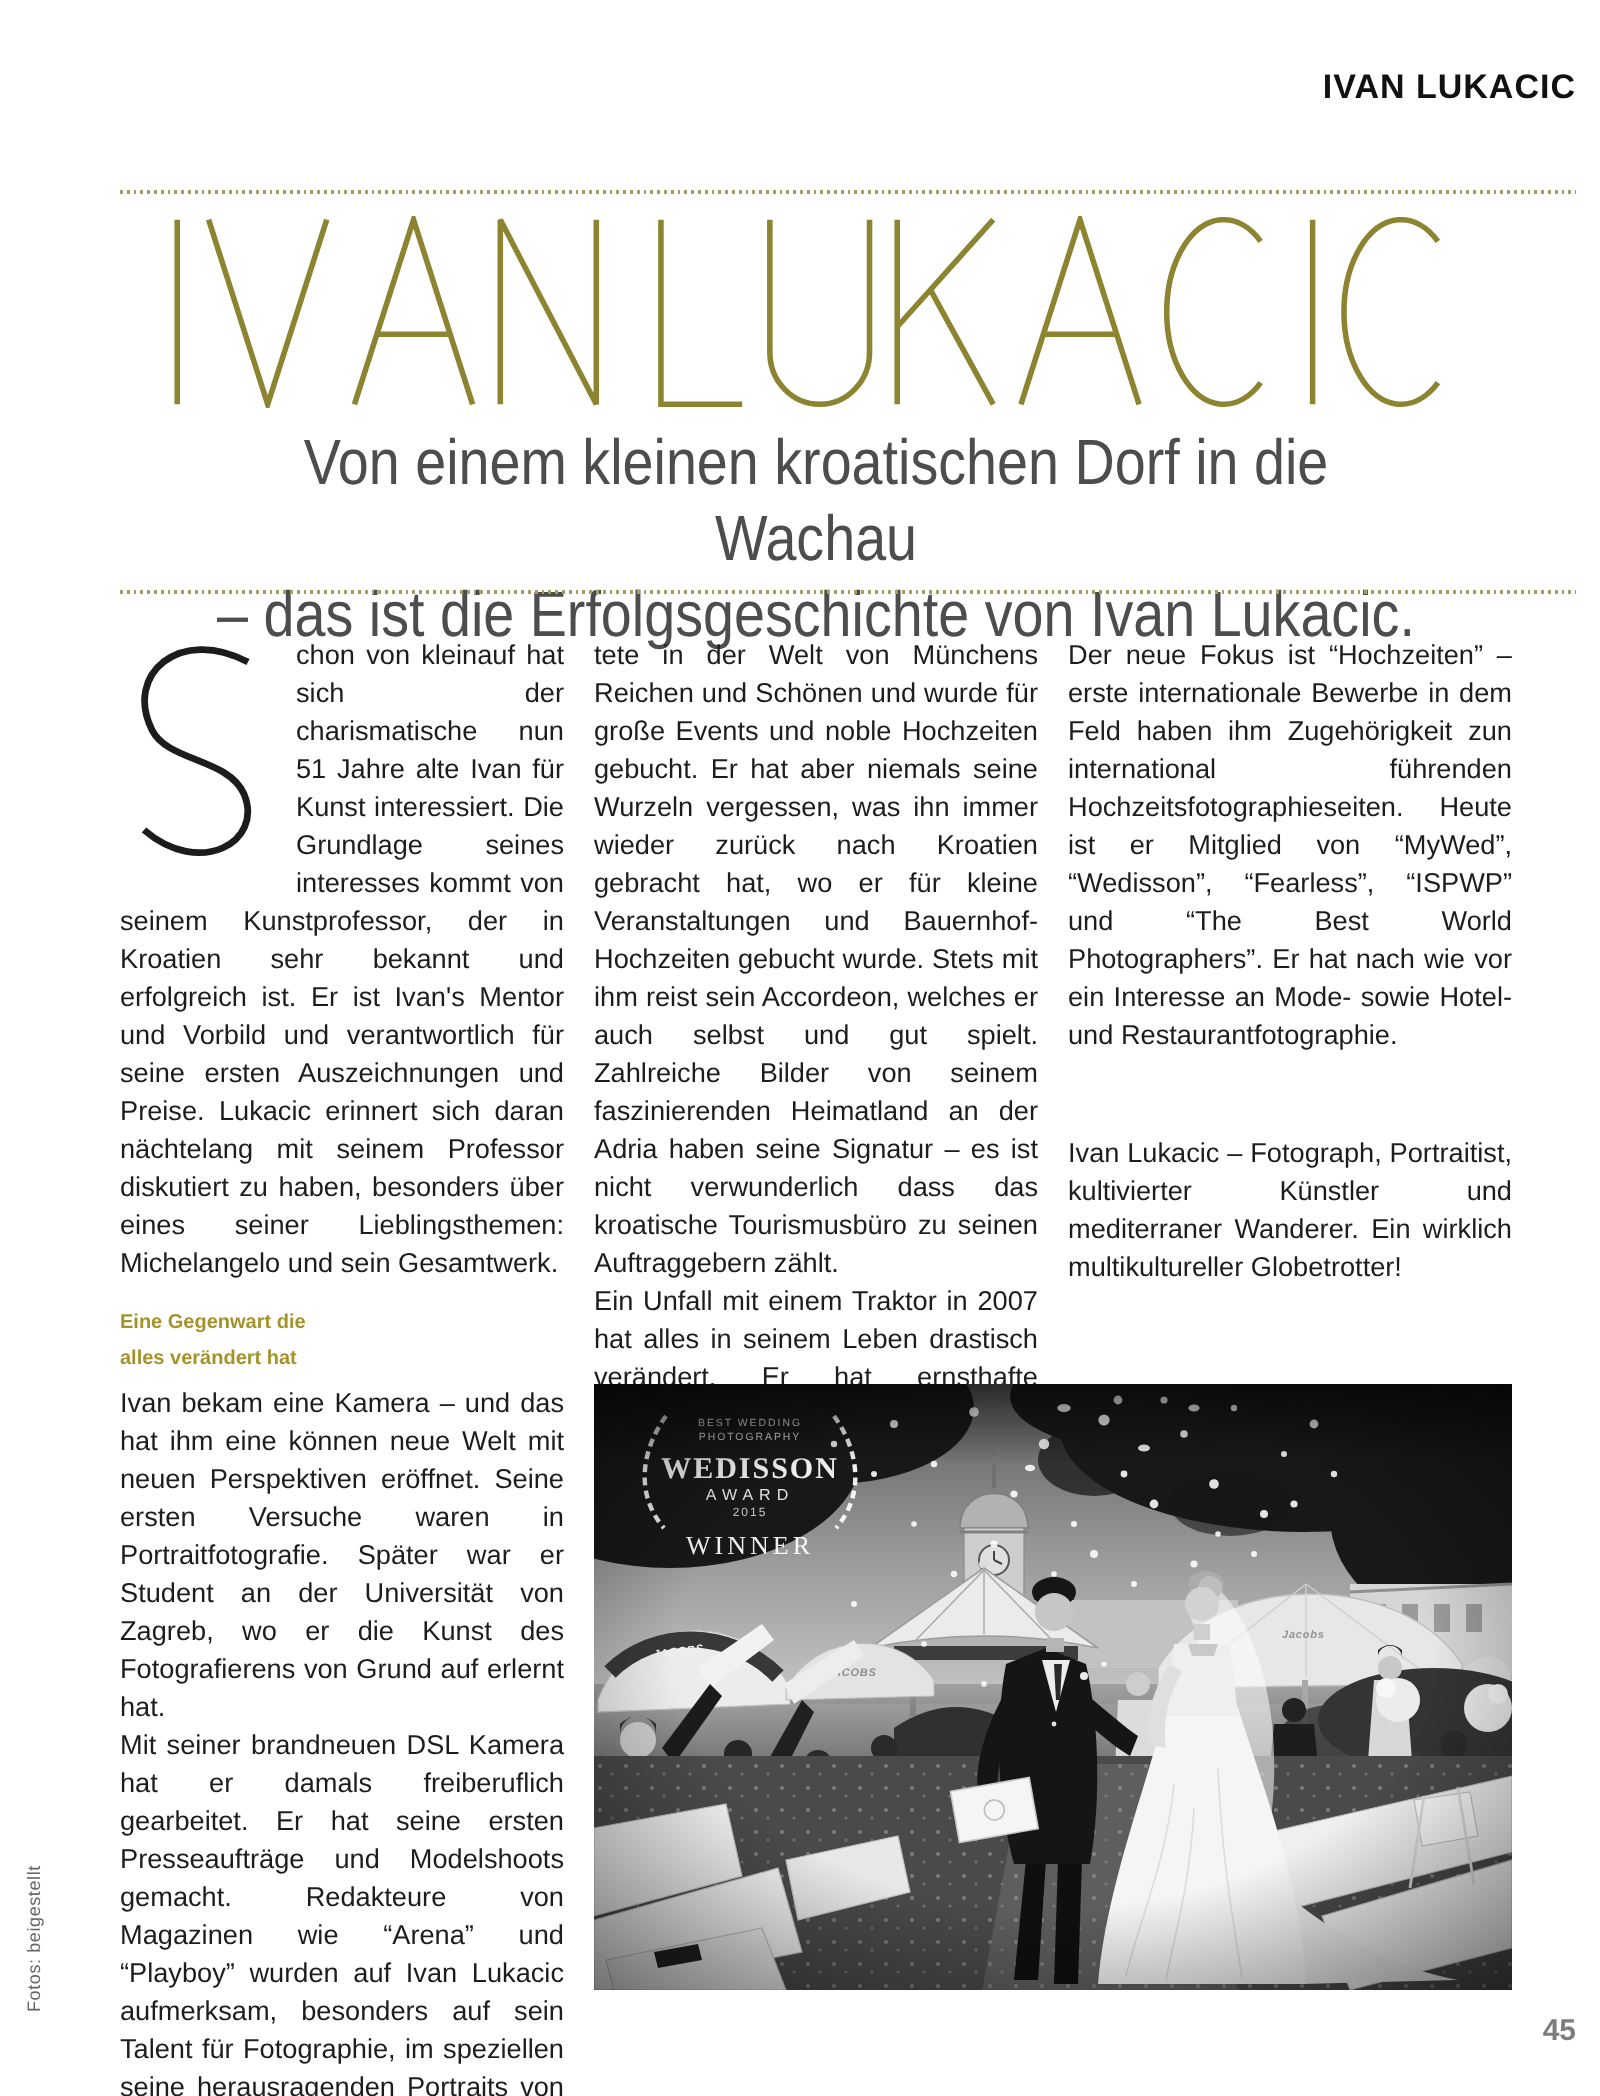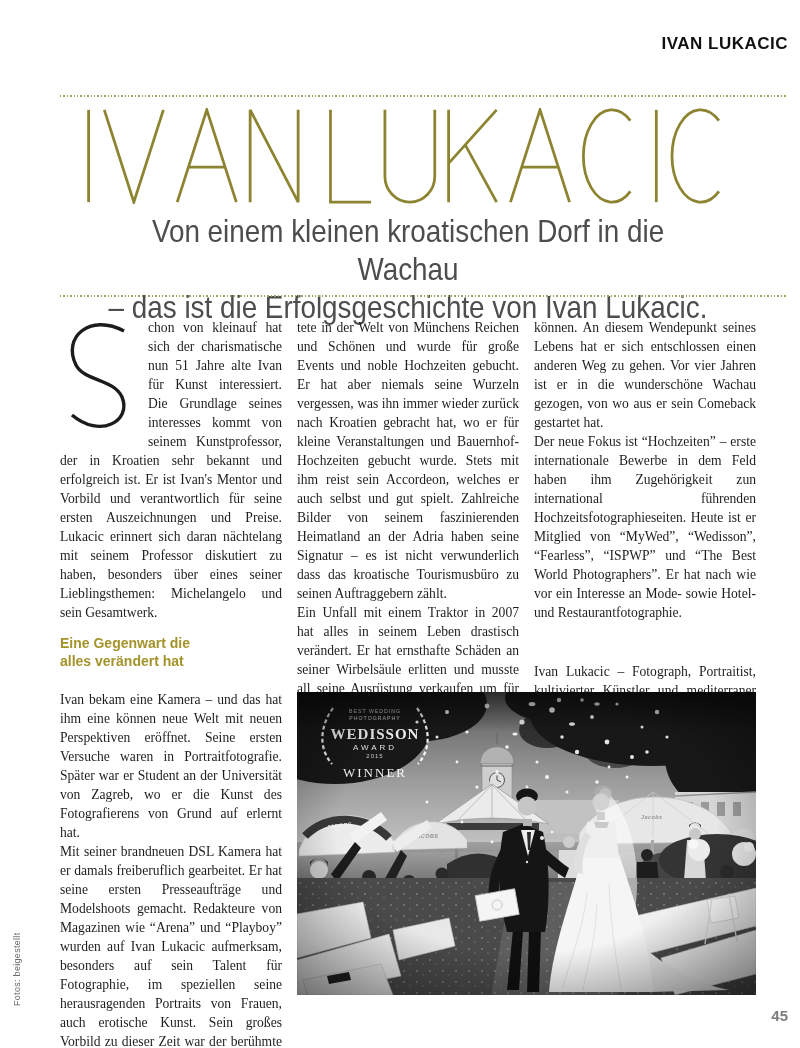--- a/index.html
+++ b/index.html
@@ -24,23 +24,23 @@
 
   .title-svg{position:absolute;top:108px;left:60px;display:block;}
   .title-svg path{stroke:#8c8430;stroke-width:3;fill:none;stroke-linecap:butt;}
 
   .subtitle{position:absolute;top:212px;left:60px;width:696px;text-align:center;
     font-size:32px;line-height:38px;color:#4d4d4d;font-weight:400;}
   .subtitle-inner{display:inline-block;transform:scaleX(.87);transform-origin:50% 50%;white-space:pre-line;}
 
   .columns{position:absolute;top:318px;left:60px;width:696px;display:flex;gap:15px;}
   .col{width:222px;font-size:13.6px;line-height:19px;text-align:justify;hyphens:auto;-webkit-hyphens:auto;}
-  .col p{margin:0;font-family:Liberation Serif, serif;}
-  .col-heading{font-size:14px;line-height:18px;font-weight:bold;color:#a4932a;
-    margin:12px 0 20px 0;white-space:pre-line;text-align:left;}
+  .col p{margin:0;}
+  .col-heading{font-size:10px;line-height:18px;font-weight:bold;color:#a4932a;
+    margin:12px 0 3px 0;white-space:pre-line;text-align:left;}
   .closing{margin-top:40px !important;}
 
   .dropcap-svg{float:left;width:78px;height:112px;margin:3px 10px 0 0;}
   .dropcap-svg path{stroke:#1c1c1c;stroke-width:3.4;fill:none;}
 
   .photo{position:absolute;top:692px;left:297px;width:459px;height:303px;display:block;}
 
   .pagenum{position:absolute;top:1007px;right:44px;font-size:15px;font-weight:bold;color:#7d7d7d;}
   .credit{position:absolute;left:12px;top:1006px;transform:rotate(-90deg);transform-origin:0 0;
     font-size:9px;color:#666;letter-spacing:.3px;white-space:nowrap;}
@@ -96,21 +96,20 @@
       <p>Mit seiner brandneuen DSL Kamera hat er damals freiberuflich gearbeitet. Er hat seine ersten Presseaufträge und Modelshoots gemacht. Redakteure von Magazinen wie “Arena” und “Playboy” wurden auf Ivan Lukacic aufmerksam, besonders auf sein Talent für Fotographie, im speziellen seine herausragenden Portraits von Frauen, auch erotische Kunst. Sein großes Vorbild zu dieser Zeit war der berühmte Fotograph Richard Avedon, einer der bedeutendsten Fotokünstler des 20sten Jahrhunderts. Er ist in die Geschichte eingegangen mit seinen Werken in Mode und Portraitfotographie.</p>
 
     </div>
 
     <div class="col">
       <p>tete in der Welt von Münchens Reichen und Schönen und wurde für große Events und noble Hochzeiten gebucht. Er hat aber niemals seine Wurzeln vergessen, was ihn immer wieder zurück nach Kroatien gebracht hat, wo er für kleine Veranstaltungen und Bauernhof-Hochzeiten gebucht wurde. Stets mit ihm reist sein Accordeon, welches er auch selbst und gut spielt. Zahlreiche Bilder von seinem faszinierenden Heimatland an der Adria haben seine Signatur – es ist nicht verwunderlich dass das kroatische Tourismusbüro zu seinen Auftraggebern zählt.</p>
       <p>Ein Unfall mit einem Traktor in 2007 hat alles in seinem Leben drastisch verändert. Er hat ernsthafte Schäden an seiner Wirbelsäule erlitten und musste all seine Ausrüstung verkaufen um für seine Behandlung und Rehabilitation zahlen zu</p>
     </div>
 
     <div class="col">
-      <p>können. An diesem Wendepunkt seines Lebens hat er sich entschlossen einen anderen Weg zu gehen. Vor vier Jahren ist er in die wunderschöne Wachau gezogen, von wo aus er sein Comeback gestartet hat.</p>
       <p>Der neue Fokus ist “Hochzeiten” – erste internationale Bewerbe in dem Feld haben ihm Zugehörigkeit zun international führenden Hochzeitsfotographieseiten. Heute ist er Mitglied von “MyWed”, “Wedisson”, “Fearless”, “ISPWP” und “The Best World Photographers”. Er hat nach wie vor ein Interesse an Mode- sowie Hotel- und Restaurantfotographie.</p>
       <p class="closing">Ivan Lukacic – Fotograph, Portraitist, kultivierter Künstler und mediterraner Wanderer. Ein wirklich multikultureller Globetrotter!</p>
     </div>
 
   </div>
 
   <svg class="photo" viewBox="0 0 459 303" role="img" aria-label="Schwarz-Weiß-Foto: Brautpaar schreitet bei einer Gartenhochzeit zwischen Gästen, Sonnenschirmen und weißen Bänken hindurch; Konfetti fliegt, im Hintergrund ein barocker Uhrturm.">
     <defs>
       <linearGradient id="sky" x1="0" y1="0" x2="0" y2="1">
         <stop offset="0" stop-color="#5a5a5a"></stop>

